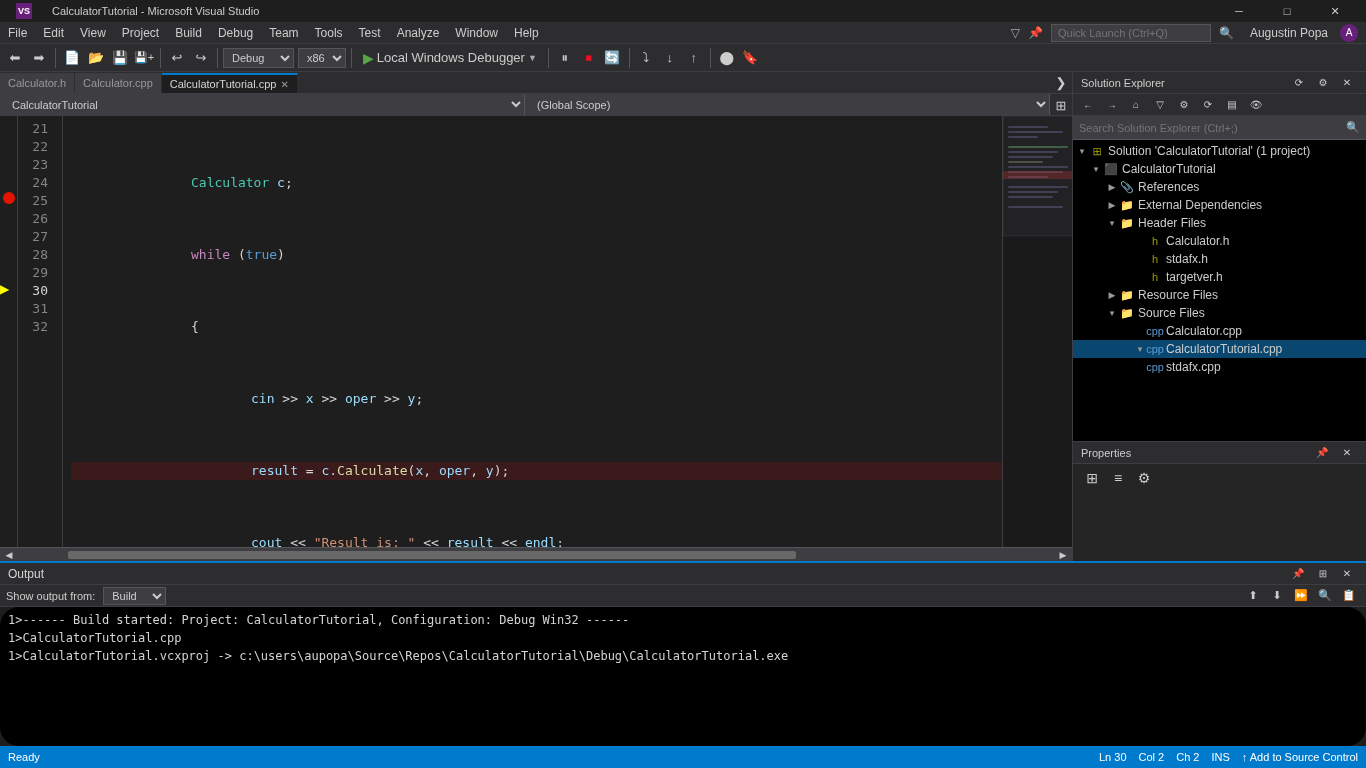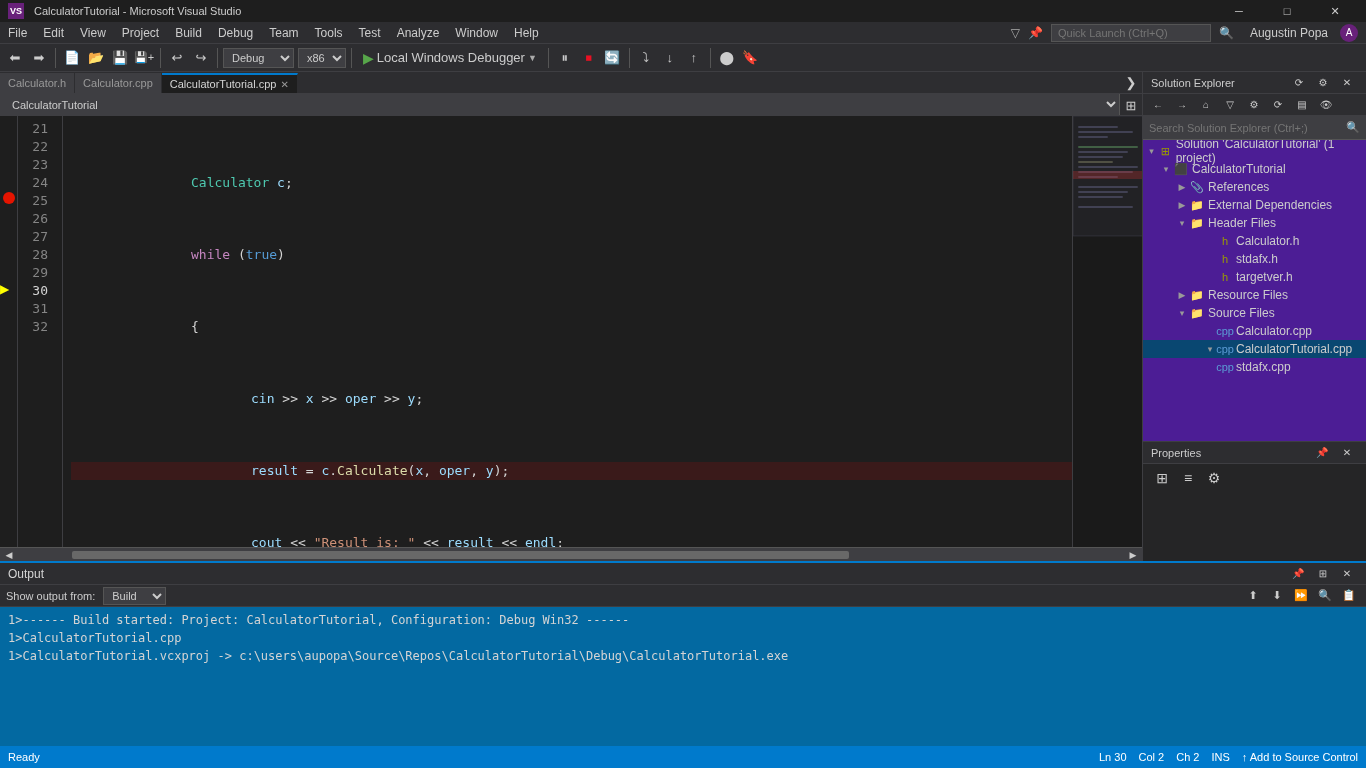--- a/index.html
+++ b/index.html
@@ -9,21 +9,21 @@
     #title-bar {
       height: 22px;
       background: #1e1e1e;
       display: flex;
       align-items: center;
       justify-content: space-between;
       padding: 0 8px;
       color: #cccccc;
       font-size: 11px;
     }
-    #title-bar .left { display: flex; align-items: center; gap: 10px; }
+    #title-bar .left { display: flex; align-items: center; gap: 20px; margin-left: 8px; }
     #title-bar .right { display: flex; gap: 2px; }
     .title-btn { width: 46px; height: 22px; display: flex; align-items: center; justify-content: center; cursor: pointer; font-size: 11px; color: #cccccc; }
     .vs-logo { width: 16px; height: 16px; background: #68217a; display: inline-flex; align-items: center; justify-content: center; font-size: 9px; color: white; font-weight: bold; }
 
     
     #menu-bar {
       height: 22px;
       background: #2d2d30;
       display: flex;
       align-items: center;
@@ -221,22 +221,22 @@
 
     
     #minimap {
       width: 70px;
       background: #1a1a1a;
       border-left: 1px solid #3e3e42;
     }
 
     
     #solution-explorer {
-      width: 224px;
-      background: #4c1d95;
+      width: 294px;
+      background: #000000;
       display: flex;
       flex-direction: column;
       border-left: 1px solid #3e3e42;
     }
     #se-header {
       height: 22px;
       background: #2d2d30;
       display: flex;
       align-items: center;
       justify-content: space-between;
@@ -339,26 +339,27 @@
       height: 22px;
       background: #2d2d30;
       display: flex;
       align-items: center;
       padding: 0 6px;
       gap: 4px;
       border-bottom: 1px solid #3e3e42;
     }
     #output-content {
       flex: 1;
-      background: #0369a1;
+      background: #000000;
       font-family: 'Consolas', monospace;
       font-size: 12px;
       color: #d4d4d4;
       padding: 4px 8px;
       overflow-y: auto;
+      border-radius: 19px;
     }
     .output-line { line-height: 18px; white-space: pre; }
 
     
     #status-bar {
       height: 22px;
       background: #007acc;
       display: flex;
       align-items: center;
       padding: 0 8px;
@@ -485,20 +486,23 @@
         <span>CalculatorTutorial.cpp</span>
         <span class="tab-close">✕</span>
       </div>
       <div class="toolbar-btn" style="margin-left:auto;">❯</div>
     </div>
 
     <div id="editor-dropdowns">
       <select class="editor-dropdown">
         <option>CalculatorTutorial</option>
       </select>
+      <select class="editor-dropdown">
+        <option>(Global Scope)</option>
+      </select>
       <div class="toolbar-btn" style="width:22px;">⊞</div>
     </div>
 
     <div id="code-editor">
 
       <div id="bp-gutter" style="position:relative;">
 
         <div class="bp-dot" style="top:76px;"></div>
 
         <div class="bp-arrow" style="top:166px; font-size:12px; color:yellow;">▶</div>

